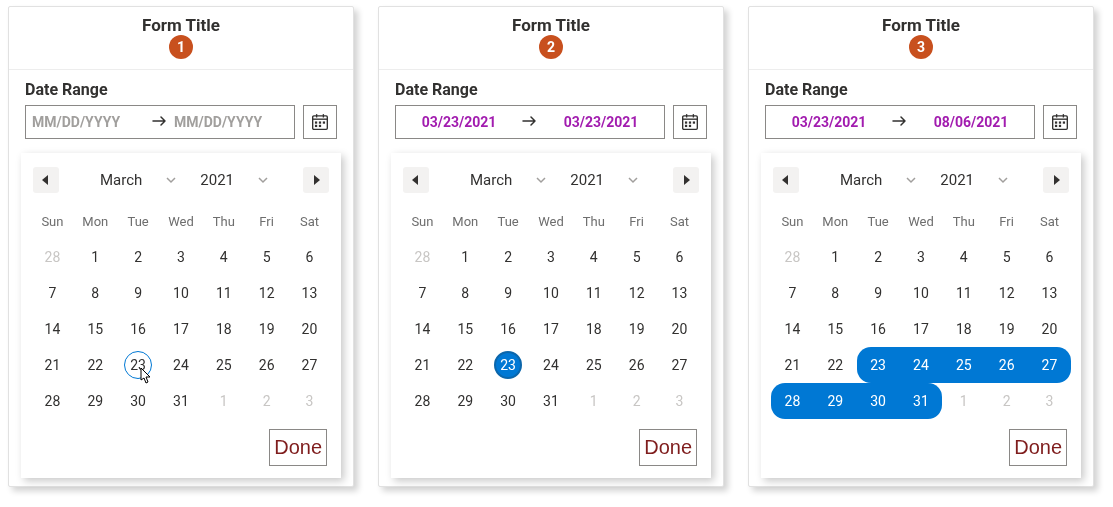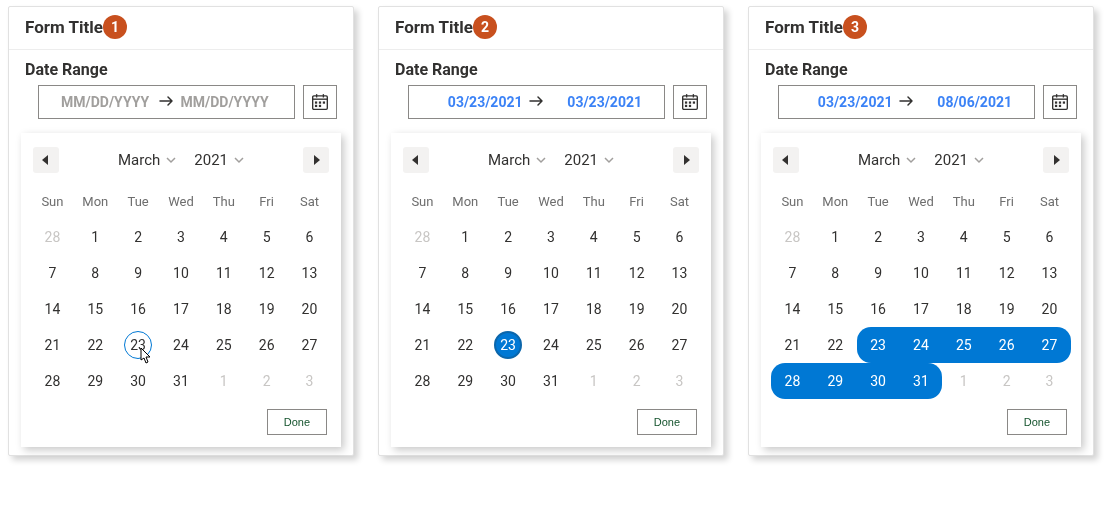--- a/index.html
+++ b/index.html
@@ -24,20 +24,21 @@
     background: #fff;
     box-shadow: 4px 4px 6px rgba(0,0,0,0.18);
     position: relative;
     padding-bottom: 8px;
   }
   .panel-hd {
     display: flex;
     align-items: center;
     padding: 8px 16px 10px 16px;
     border-bottom: 1px solid #ededed;
+    flex-direction: column;
   }
   .panel-hd .title {
     font-weight: 700;
     font-size: 17px;
   }
   .badge {
     width: 24px;
     height: 24px;
     border-radius: 50%;
     background: #c8501e;
@@ -61,29 +62,28 @@
     display: flex;
     align-items: stretch;
     gap: 8px;
   }
   .range-input {
     flex: 1;
     border: 1px solid #8a8886;
     height: 34px;
     display: flex;
     align-items: center;
-    padding: 0 22px;
+    padding: 0 6px;
     font-size: 14px;
     background: #fff;
-    margin-left: 13px;
   }
   .range-input .val {
     flex: 1;
-    text-align: right;
-    color: #3b82f6;
+    text-align: center;
+    color: #a21caf;
     white-space: nowrap;
   }
   .range-input .val.placeholder {
     color: #a19f9d;
     text-align: left;
   }
   .range-input .arrow {
     color: #323130;
     padding: 0 6px;
     font-size: 14px;
@@ -122,25 +122,26 @@
     align-items: center;
     justify-content: center;
     cursor: pointer;
     color: #323130;
   }
   .nav-btn svg { width: 8px; height: 10px; }
   .spacer { flex: 1; }
   .dd {
     display: flex;
     align-items: center;
-    gap: 6px;
+    gap: 24px;
     padding: 2px 6px;
     font-size: 15px;
     cursor: pointer;
     color: #323130;
+    margin-left: 6px;
   }
   .dd .chev { color: #a19f9d; }
   .dd .chev svg { width: 10px; height: 10px; }
 
   .grid {
     width: 100%;
   }
   .grid .row {
     display: flex;
   }
@@ -192,24 +193,24 @@
   .cell.day.range-right { border-top-right-radius: 14px; border-bottom-right-radius: 14px; }
 
   .footer {
     display: flex;
     justify-content: flex-end;
     padding: 10px 4px 0 4px;
   }
   .done-btn {
     border: 1px solid #8a8886;
     background: #fff;
-    font-size: 11px;
-    padding: 6px 16px;
+    font-size: 20px;
+    padding: 6px 4px;
     cursor: pointer;
-    color: #14532d;
+    color: #7f1d1d;
   }
 
   .cursor {
     position: absolute;
     width: 20px;
     height: 24px;
     pointer-events: none;
     z-index: 10;
   }
 </style>

